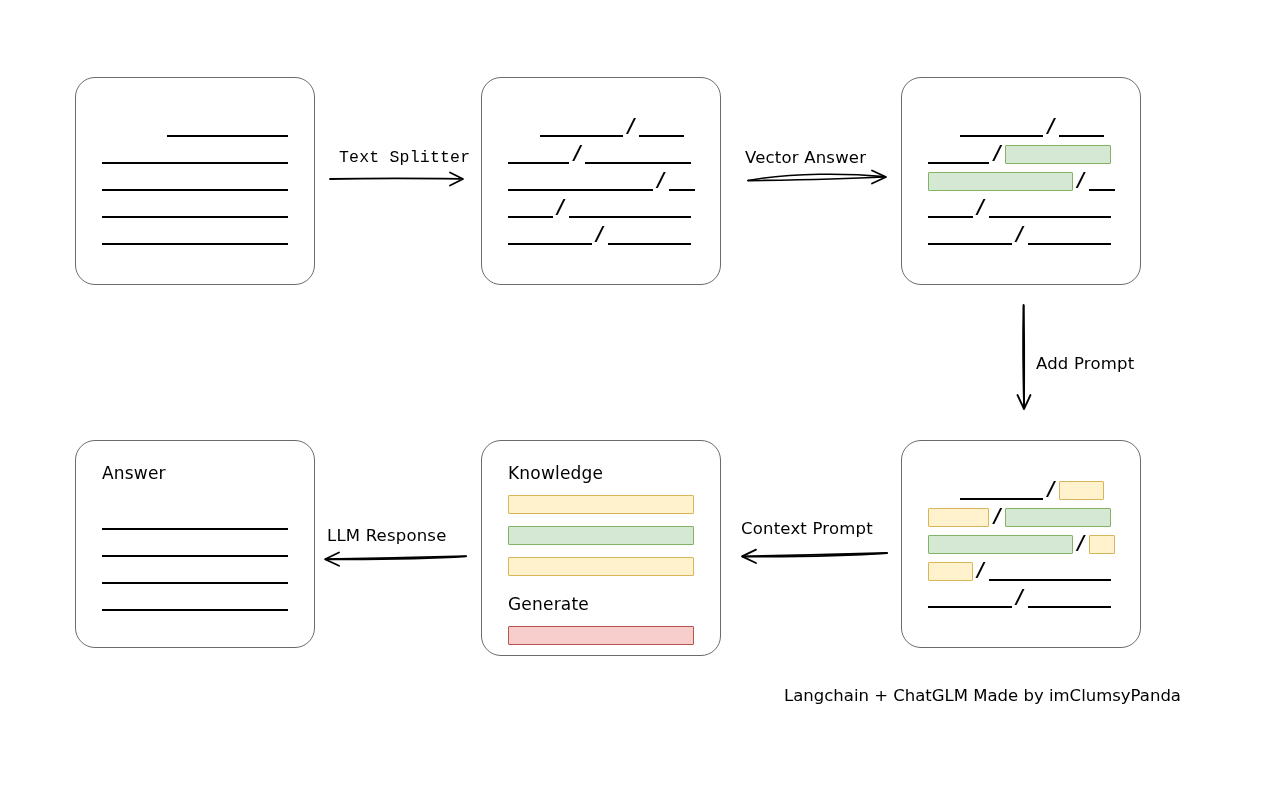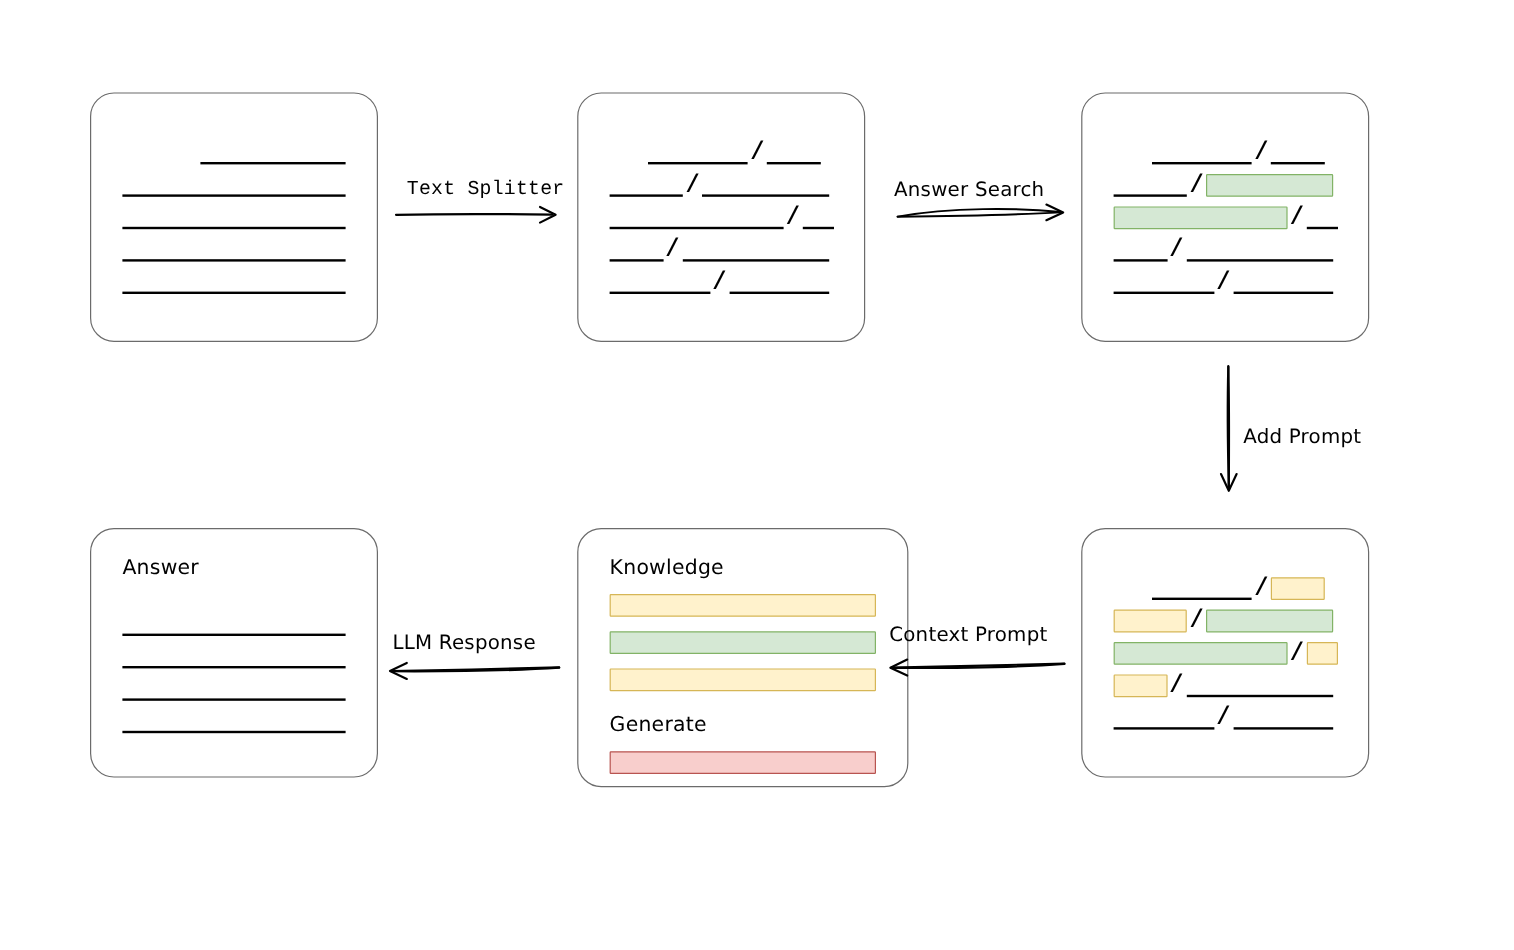--- a/index.html
+++ b/index.html
@@ -189,21 +189,21 @@
           <span class="seg rule" style="flex: 0 0 66%;"></span>
         </div>
         <div class="tline">
           <span class="seg rule" style="flex: 0 0 45%;"></span>
           <span class="slash">/</span>
           <span class="seg rule" style="flex: 0 0 45%;"></span>
         </div>
       </div>
   </div>
 
-  <div class="arrow-label" style="left:745px; top:148px;">Answer Search</div>
+  <div class="arrow-label" style="left:745px; top:148px;">Vector Answer</div>
   <svg class="arrow" style="left:748px; top:167px;" width="145" height="24" viewBox="0 0 145 24">
     <path class="lens" d="M0,13.5 C45,5.5 100,6.2 136,9.6"></path>
     <path class="lens" d="M0,13.6 C50,13.0 105,11.6 136,10.0"></path>
     <polyline points="124,3.5 138,10 124,16.5"></polyline>
   </svg>
 
   <div class="card" style="left:901px; top:77px; width:240px; height:208px;">
     <div class="card-inner" id="lines-matched_document">
         <div class="tline">
           <span class="seg spacer" style="flex: 0 0 17%;"></span>
@@ -261,21 +261,21 @@
     </div>
   </div>
 
   <div class="arrow-label" style="left:327px; top:526px;">LLM Response</div>
   <svg class="arrow" style="left:320px; top:548px;" width="150" height="22" viewBox="0 0 150 22">
     <path d="M146,8.2 C110,9.4 45,10.4 6,11.2"></path>
     <path d="M146,8.4 C108,11.0 48,11.6 6,11.4"></path>
     <polyline points="19,4.5 5,11.2 19,17.8"></polyline>
   </svg>
 
-  <div class="card" style="left:481px; top:440px; width:276px; height:216px;">
+  <div class="card" style="left:481px; top:440px; width:240px; height:216px;">
     <div class="card-inner" style="justify-content:flex-start; padding-top:22px;">
       <div class="card-title">Knowledge</div>
       <div id="bars-knowledge">
           <div class="bar yellow"></div>
           <div class="bar green"></div>
           <div class="bar yellow"></div>
         </div>
       <div class="card-title" style="margin-top:6px;">Generate</div>
       <div id="bars-question">
           <div class="bar red"></div>
@@ -314,14 +314,15 @@
           <span class="seg rule" style="flex: 0 0 66%;"></span>
         </div>
         <div class="tline">
           <span class="seg rule" style="flex: 0 0 45%;"></span>
           <span class="slash">/</span>
           <span class="seg rule" style="flex: 0 0 45%;"></span>
         </div>
       </div>
   </div>
 
+  <div class="footer" style="left:784px; top:686px;">Langchain + ChatGLM Made by imClumsyPanda</div>
 
 </div>
 
 </body></html>

